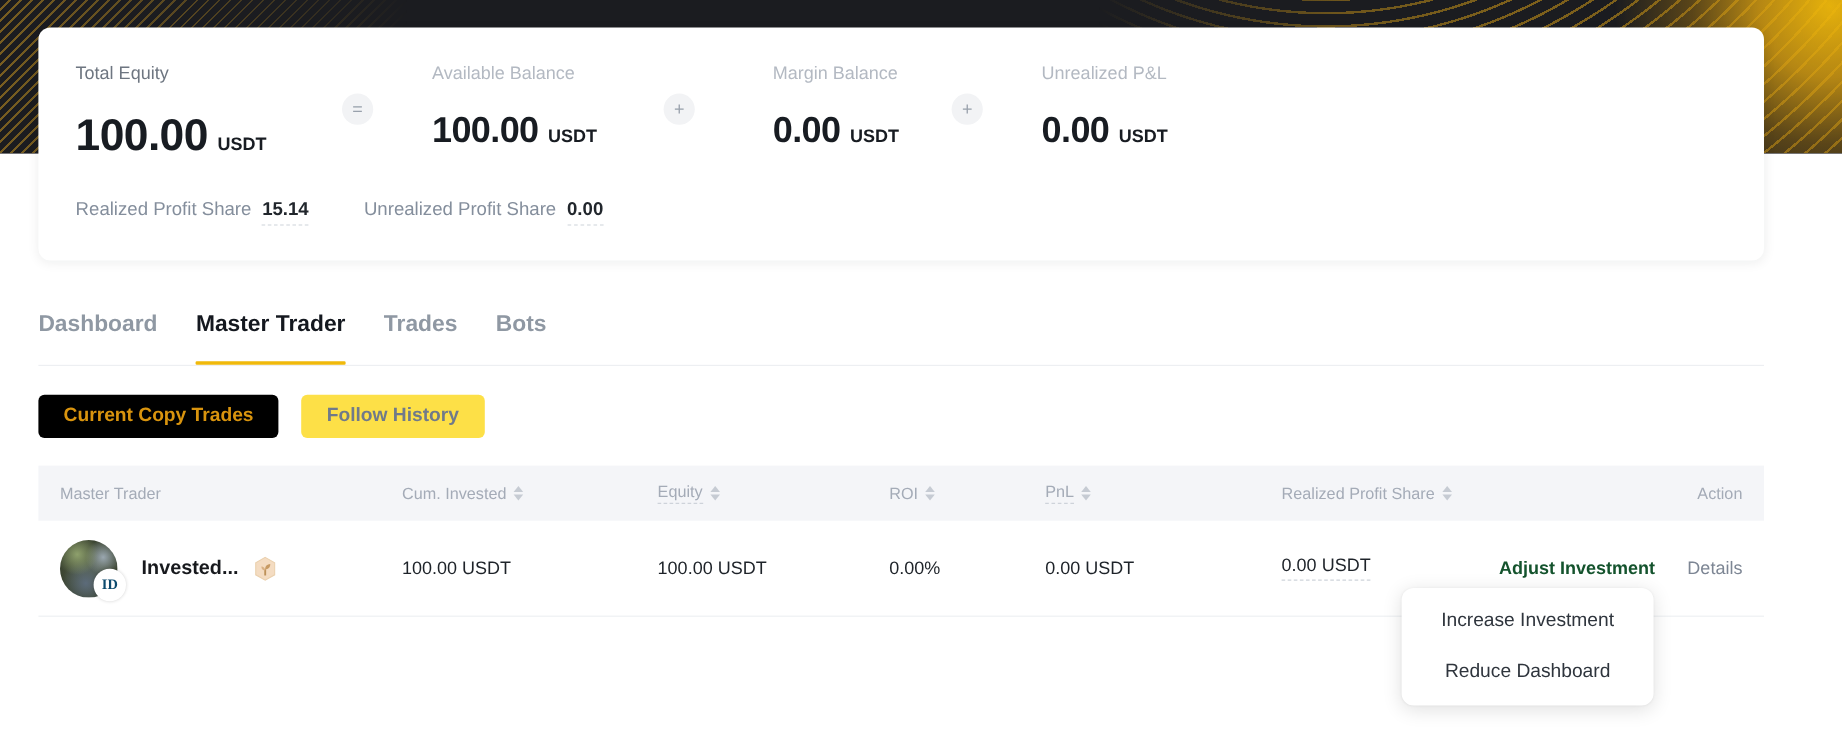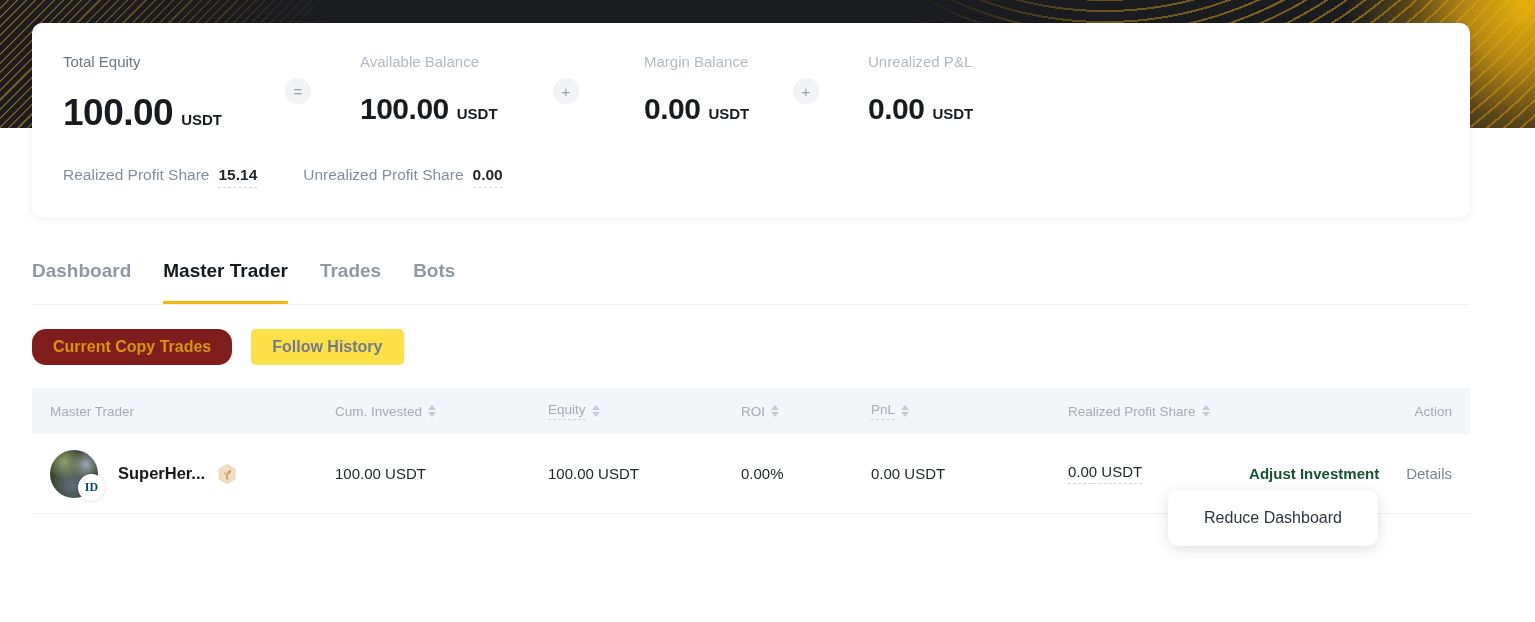--- a/index.html
+++ b/index.html
@@ -74,21 +74,21 @@
     content:""; position:absolute; left:0; right:0; bottom:0; height:3px;
     background:#f0b90b; border-radius:1px;
   }
   
   .pills { position:absolute; left:32px; top:329px; display:flex; gap:19px; }
   .pill {
     height:36px; padding:0 21px; border-radius:5px; font-size:16px; font-weight:700;
     display:flex; align-items:center; background:#fde047; color:#707a8a; cursor:pointer;
     white-space:nowrap;
   }
-  .pill.active { background:#7f1d1d; color:#d9940e;border-radius:14px; }
+  .pill.active { background:#000000; color:#d9940e; }
   
   .table { position:absolute; left:32px; top:388px; width:1438px; }
   .thead, .trow {
     display:grid;
     grid-template-columns:285px 213px 193px 130px 197px 240px minmax(0,1fr);
     padding:0 18px; align-items:center;
   }
   .thead { height:46px; background:#f4f5f8; }
   .th { font-size:13.5px; color:#a4abb7; display:flex; align-items:center; white-space:nowrap; }
   .th.right { justify-content:flex-end; }
@@ -241,21 +241,21 @@
       <span>Action</span>
     </div>
   </div>
 
   <div class="trow">
     <div class="trader-cell">
       <div class="avatar-wrap">
         <div class="avatar"></div>
         <div class="id-badge">ID</div>
       </div>
-      <span class="tname">SuperHer...</span>
+      <span class="tname">Invested...</span>
       <svg width="22" height="22" viewBox="0 0 24 24">
         <path d="M12 1.6l8.6 4.9v11l-8.6 4.9-8.6-4.9v-11z" fill="#f4dcc2" stroke="#ead0ae" stroke-width="1"></path>
         <path d="M12 18v-5.5" stroke="#bd9159" stroke-width="1.7" fill="none"></path>
         <path d="M12 12.6c-.2-3 1.8-4.8 4.6-4.9.1 3-1.9 4.8-4.6 4.9z" fill="#c79a63"></path>
         <path d="M12 13.6c.1-2.2-1.4-3.6-3.5-3.7 0 2.3 1.5 3.6 3.5 3.7z" fill="#d9b184"></path>
       </svg>
     </div>
     <div class="cell">100.00 USDT</div>
     <div class="cell">100.00 USDT</div>
     <div class="cell">0.00%</div>
@@ -264,14 +264,15 @@
       <span class="dashed-val">0.00 USDT</span>
     </div>
     <div class="action-cell">
       <span class="link-orange">Adjust Investment</span>
       <span class="link-gray">Details</span>
     </div>
   </div>
 </div>
 
 <div class="menu">
+  <div class="menu-item">Increase Investment</div>
   <div class="menu-item">Reduce Dashboard</div>
 </div>
 
 </body></html>

